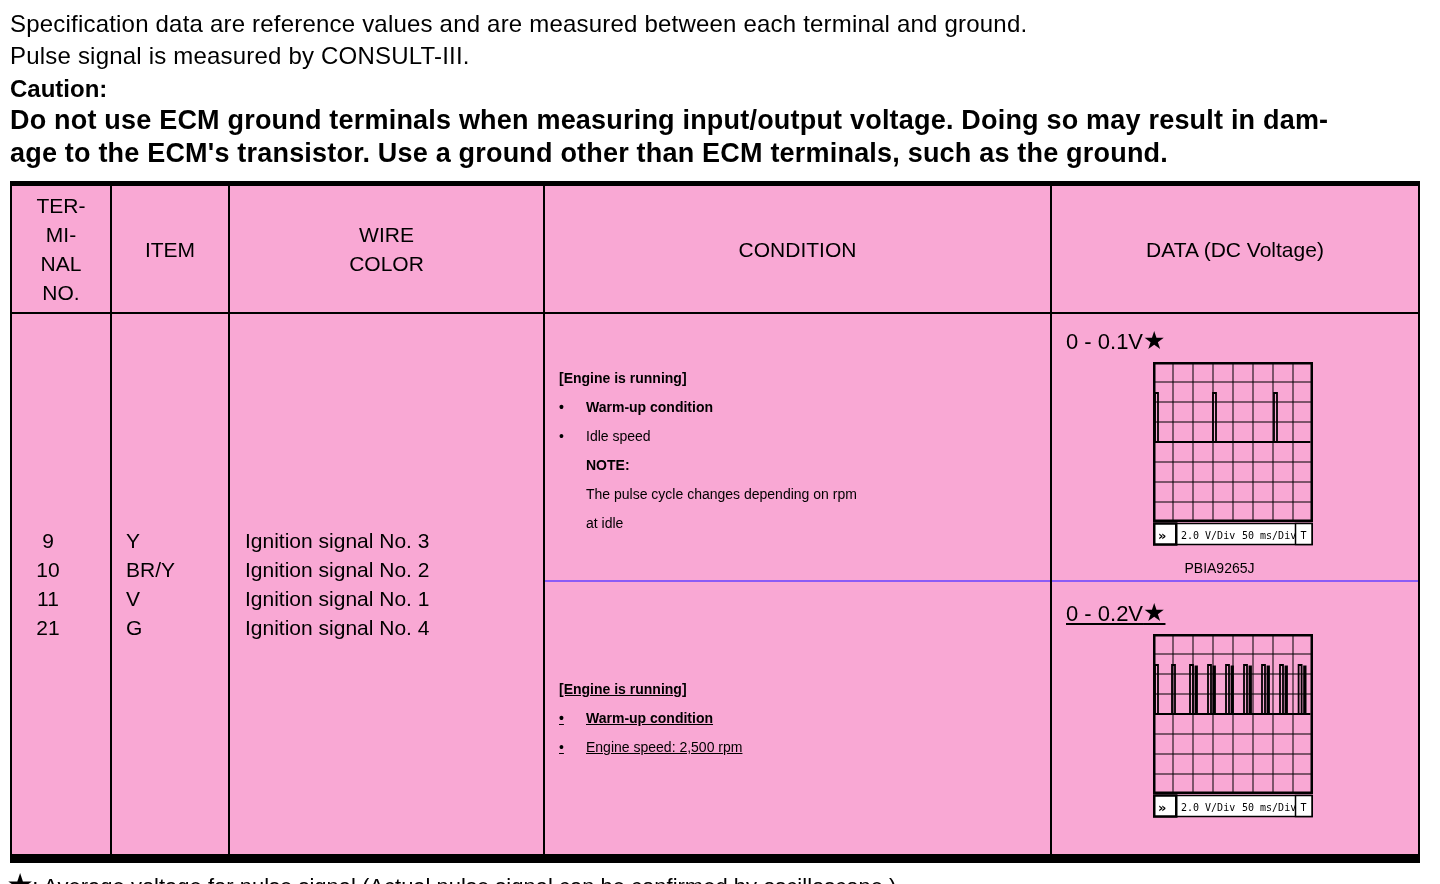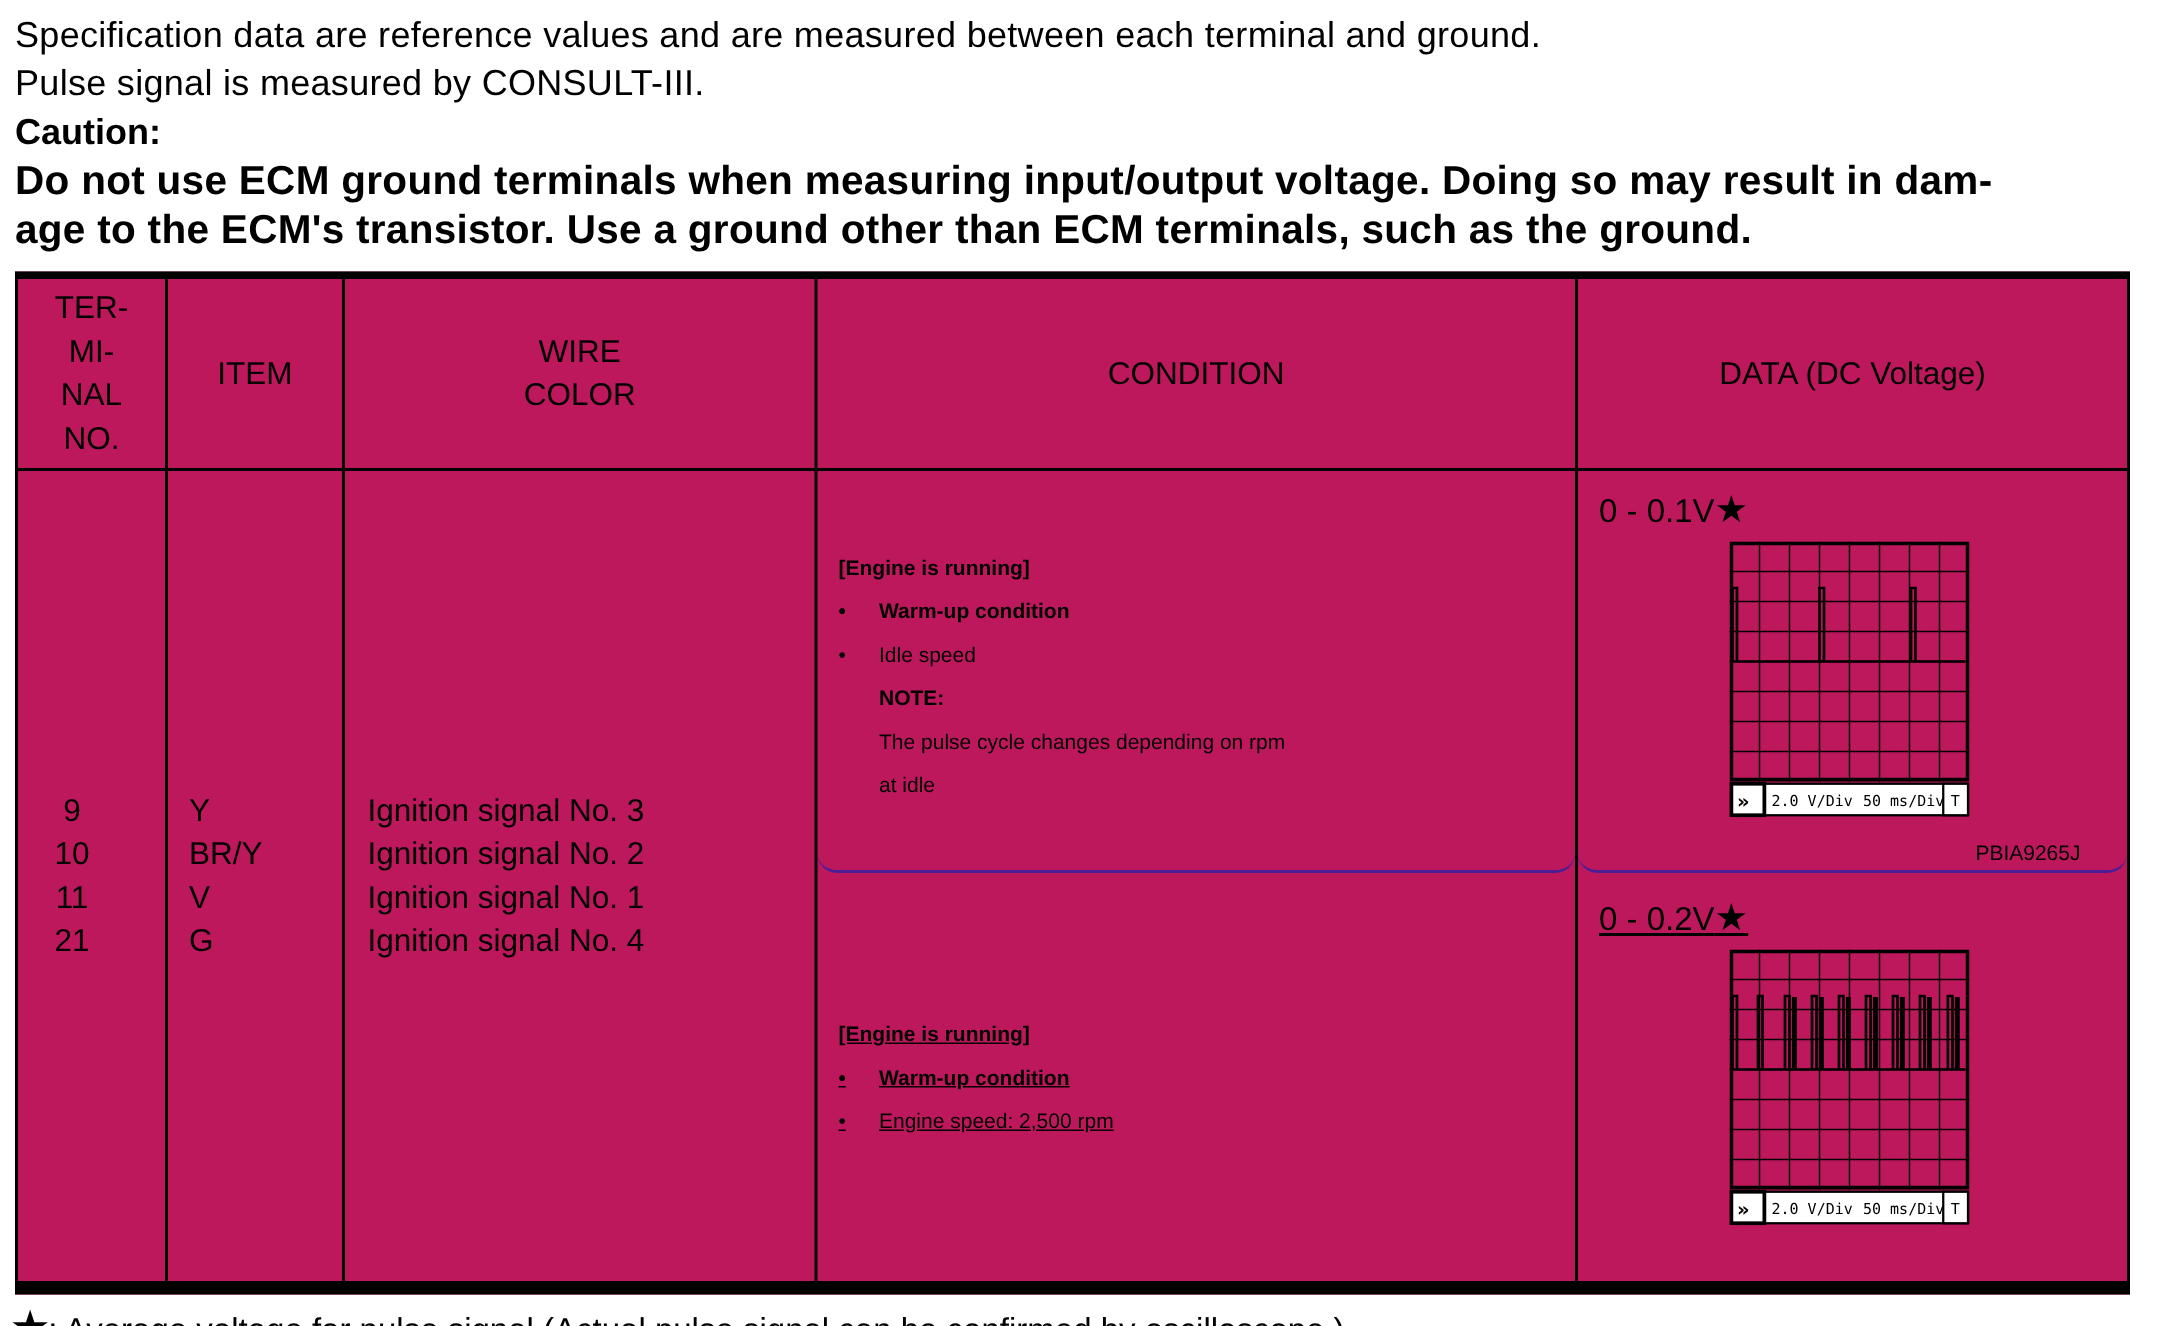--- a/index.html
+++ b/index.html
@@ -17,21 +17,21 @@
   .caution-line { font-size: 27px; font-weight: bold; line-height: 33px; letter-spacing: 0.2px; }
 
   
   .spec-table {
     margin: 11px 20px 0 10px;
     width: 1410px;
     border-top: 5px solid #000;
     border-bottom: 9px solid #000;
     border-left: 2px solid #000;
     border-right: 2px solid #000;
-    background: #be185d;
+    background: #f9a8d4;
   }
   .grid-row { display: grid; grid-template-columns: 100px 118px 315px 507px 1fr; }
   .header-row { height: 128px; border-bottom: 2px solid #000; }
   .header-cell {
     border-right: 2px solid #000;
     display: flex; align-items: center; justify-content: center;
     text-align: center; white-space: pre-line;
     font-size: 21px; line-height: 29px;
   }
   .header-cell:last-child { border-right: none; }
@@ -39,38 +39,38 @@
   .body-row { height: 540px; }
   .body-cell { border-right: 2px solid #000; }
   .body-cell:last-child { border-right: none; }
 
   .center-stack { display: flex; flex-direction: column; justify-content: center; height: 100%; }
   .cell-line { font-size: 21px; line-height: 29px; }
   .col-terminal .cell-line { text-align: center; padding-right: 26px; }
   .col-wire { padding-left: 14px; }
   .col-item { padding-left: 15px; }
 
-  .sub-cell-top { height: 268px; border-bottom: 2px solid #4c1d95; border-radius: 13px; }
+  .sub-cell-top { height: 268px; border-bottom: 2px solid #8b5cf6; }
   .sub-cell-bottom { height: 270px; text-decoration: underline; }
 
   .cond-block { padding-left: 14px; font-size: 14px; line-height: 29px; }
   .cond-block-1 { padding-top: 50px; }
   .cond-block-2 { padding-top: 93px; }
   .cond-header { font-weight: bold; }
   .bullet-line { display: flex; }
   .bullet-glyph { width: 27px; flex: none; }
   .bullet-bold { font-weight: bold; }
   .note-label { font-weight: bold; margin-left: 27px; }
   .note-text { margin-left: 27px; white-space: pre-line; }
 
   .data-cell-inner { padding-top: 13px; }
   .data-value { padding-left: 14px; font-size: 22px; line-height: 26px; }
   .data-star { font-size: 25px; }
   .scope-wrap { margin-left: 101px; margin-top: 7px; width: 160px; }
-  .figure-id { text-align: right; padding-right: 31px; font-size: 14px; margin-top: 10px; }
+  .figure-id { text-align: center; padding-right: 31px; font-size: 14px; margin-top: 10px; }
 
   
   .footnote { display: flex; align-items: baseline; padding-left: 8px; margin-top: 9px; }
   .footnote-star { font-size: 27px; font-weight: bold; line-height: 26px; }
   .footnote-text { font-size: 22px; }
 </style>
 </head>
 <body>
 
 <div class="page">

